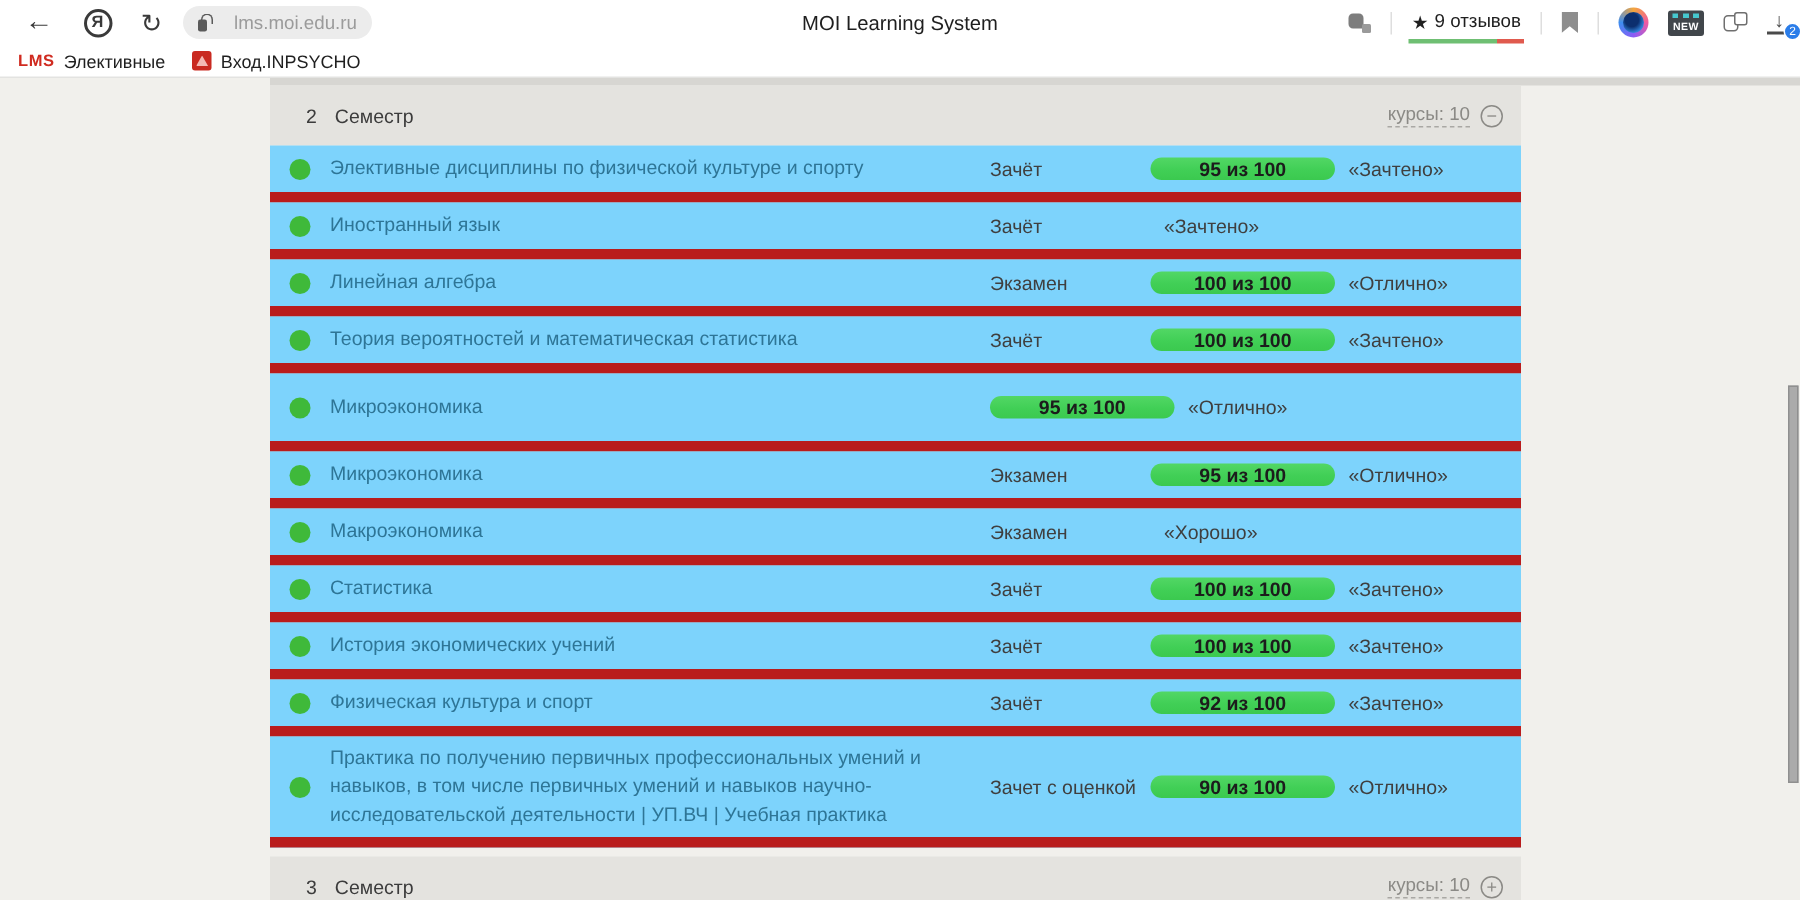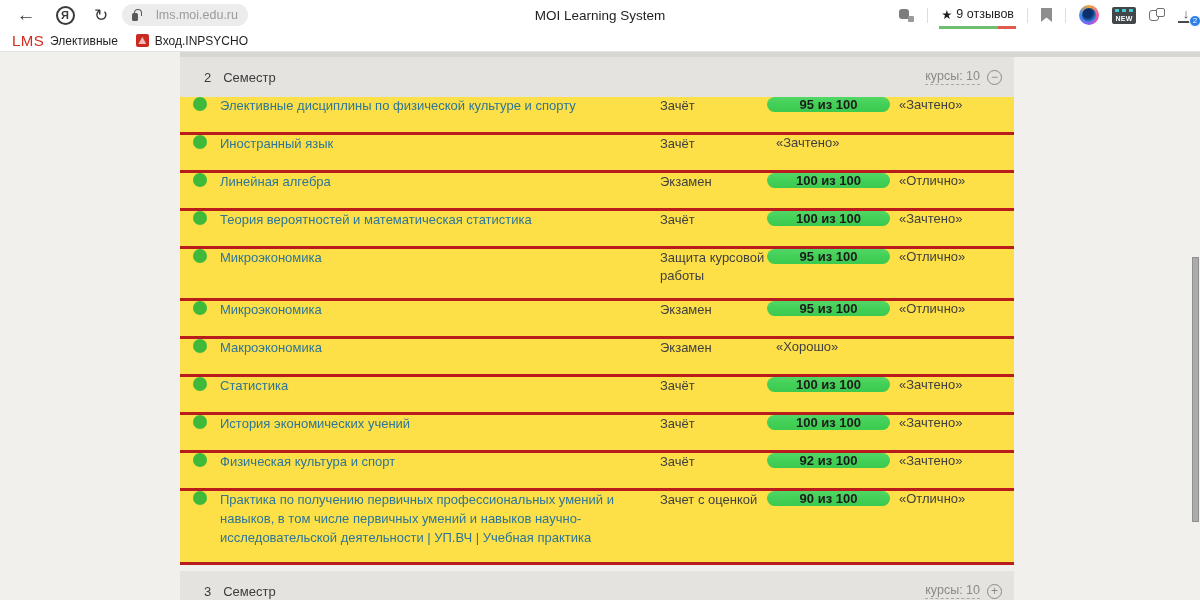--- a/index.html
+++ b/index.html
@@ -49,38 +49,38 @@
   .tabs-icon .r2 { position:absolute; right:0; top:0; width:9px; height:9px; border:1.6px solid #6f6f6f; border-radius:2px; background:#fff; }
   .dl-icon { position:relative; width:16px; height:16px; color:#4a4a4a; font-size:13px; text-align:center; cursor:pointer;
              border-bottom:2px solid #4a4a4a; line-height:14px; }
   .dl-badge { position:absolute; right:-7px; bottom:-6px; width:12px; height:12px; border-radius:50%;
               background:#2b7de9; color:#fff; font-size:8px; display:flex; align-items:center; justify-content:center; border:1.5px solid #fff; }
 
   
   .bookmarks { position:absolute; left:0; top:30px; width:1200px; height:22px; background:#ffffff;
                border-bottom:1px solid #e3e3e1; display:flex; align-items:center; gap:10px; padding:0 8px; }
   .bm { display:flex; align-items:center; gap:6px; font-size:12px; color:#1f1f1f; cursor:pointer; padding:0 4px; }
-  .lms-logo { color:#d02b20; font-weight:normal; font-size:15px; letter-spacing:.4px; }
+  .lms-logo { color:#d02b20; font-weight:bold; font-size:11px; letter-spacing:.4px; }
   .inps-fav { width:13px; height:13px; background:#c92a21; border-radius:2px; position:relative; }
   .inps-fav:before { content:""; position:absolute; left:2.5px; top:3px; width:8px; height:7px; background:#f3b9b4;
                      clip-path:polygon(50% 0,100% 100%,0 100%); }
 
   
   .page { position:absolute; left:0; top:52px; width:1200px; height:548px; background:#f1f0ec; overflow:hidden; }
   .top-strip { position:absolute; left:180px; top:0; width:1020px; height:5px; background:#d7d6d2; }
   .panel { position:absolute; left:180px; top:5px; width:834px; }
   .sect-head { height:40px; background:#e4e3df; display:flex; align-items:center; padding:0 12px 0 24px; }
   .sect-num { font-size:13px; color:#3c3c3c; margin-right:12px; }
   .sect-label { font-size:13px; color:#3c3c3c; flex:1; }
   .sect-right { display:flex; align-items:center; gap:7px; }
   .courses-link { font-size:12.5px; color:#8b8a86; border-bottom:1px dashed #a9a8a4; cursor:pointer; padding-bottom:1px; }
   .toggle { width:15px; height:15px; border:1.5px solid #8b8a86; border-radius:50%; color:#8b8a86;
             display:flex; align-items:center; justify-content:center; font-size:12px; line-height:1; cursor:pointer; }
   .rows { }
-  .crow { display:flex; align-items:flex-start; background:#fde047; border-bottom:3px solid #b91c1c; min-height:38px; height:38px; }
+  .crow { display:flex; align-items:center; background:#7dd3fc; border-bottom:7px solid #b91c1c; min-height:38px; height:38px; }
   .crow:nth-child(5)  { height:52px; }
   .crow:nth-child(11) { height:74px; }
   .cell-bullet { width:40px; display:flex; align-items:center; justify-content:center; flex:none; }
   .bullet { width:14px; height:14px; border-radius:50%; background:#3fb93a; }
   .cell-name { width:440px; flex:none; display:flex; align-items:center; padding-right:10px; }
   .course-link { font-size:13px; color:#2e7596; line-height:1.45; cursor:pointer; }
   .cell-type { width:107px; flex:none; display:flex; align-items:center; font-size:13px; color:#3f3f3f; line-height:1.35; }
   .cell-score { width:123px; flex:none; display:flex; align-items:center; justify-content:center;
                 font-size:13px; font-weight:bold; color:#1c1c1c; }
   .score-green  { background:linear-gradient(to bottom,#52d765 0%,#41cf56 55%,#3bc94f 100%);border-radius:14px; }
@@ -214,21 +214,20 @@
     <span class="cell-score score-box score-green">100 из 100</span>
     <span class="cell-grade">«Зачтено»</span>
   </div>
         <div class="crow">
     <span class="cell-bullet">
             <span class="bullet"></span>
           </span>
     <span class="cell-name">
             <span class="course-link">Микроэкономика</span>
           </span>
-    <span class="cell-type">Защита курсовой работы</span>
     <span class="cell-score score-box score-green">95 из 100</span>
     <span class="cell-grade">«Отлично»</span>
   </div>
         <div class="crow">
     <span class="cell-bullet">
             <span class="bullet"></span>
           </span>
     <span class="cell-name">
             <span class="course-link">Микроэкономика</span>
           </span>

